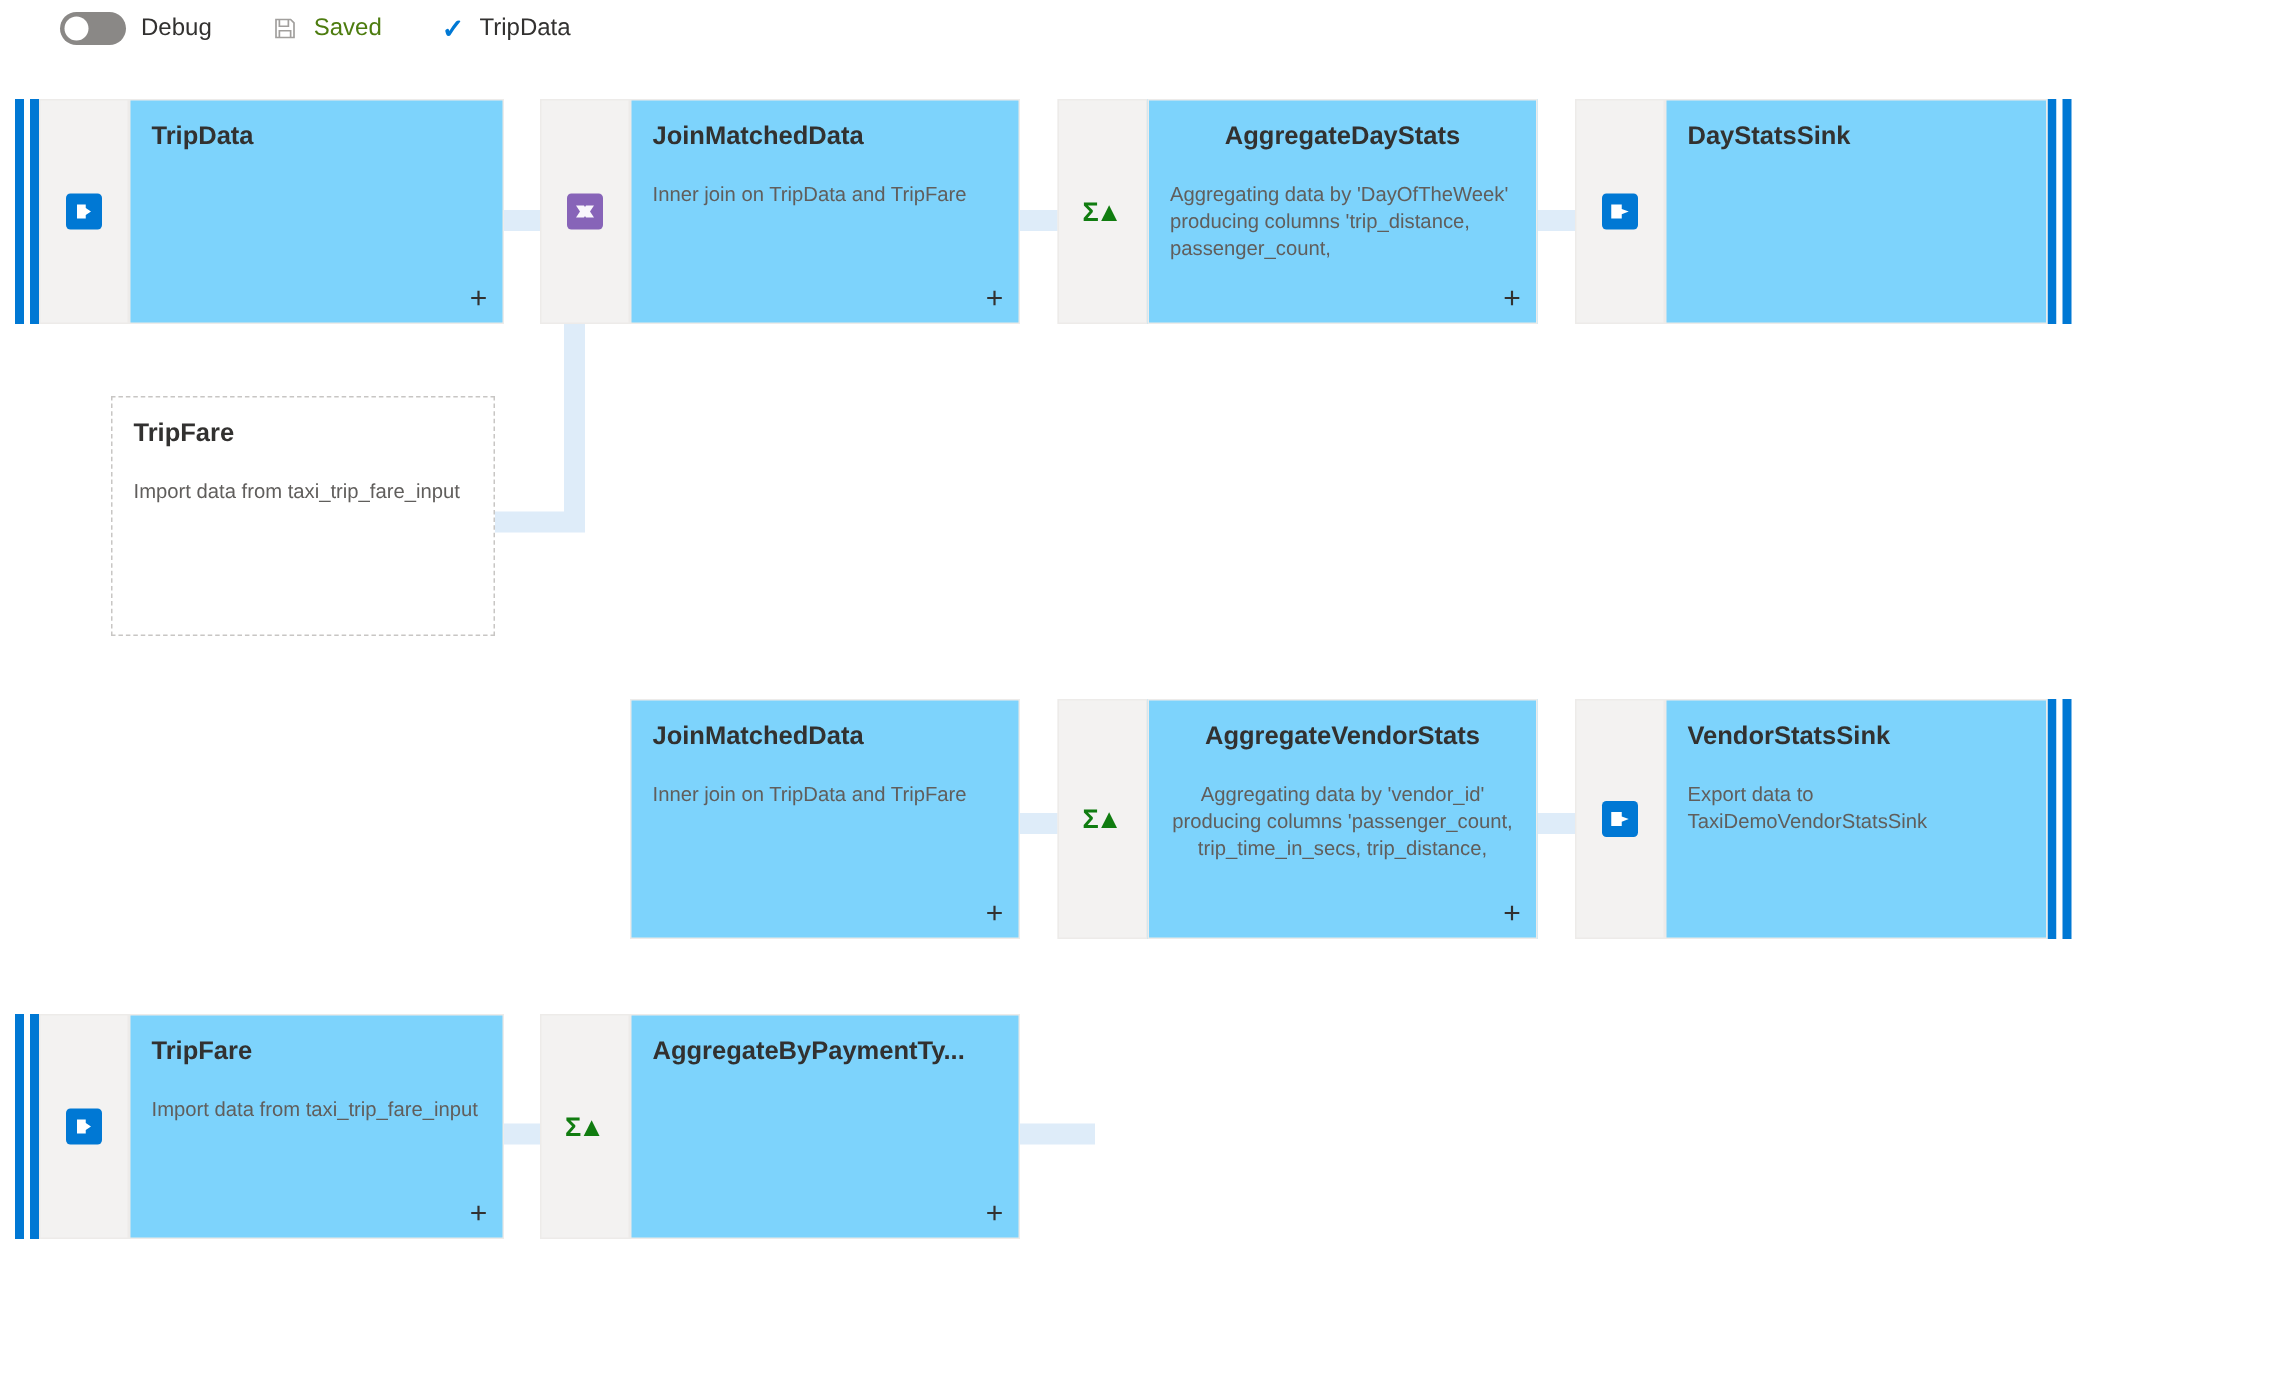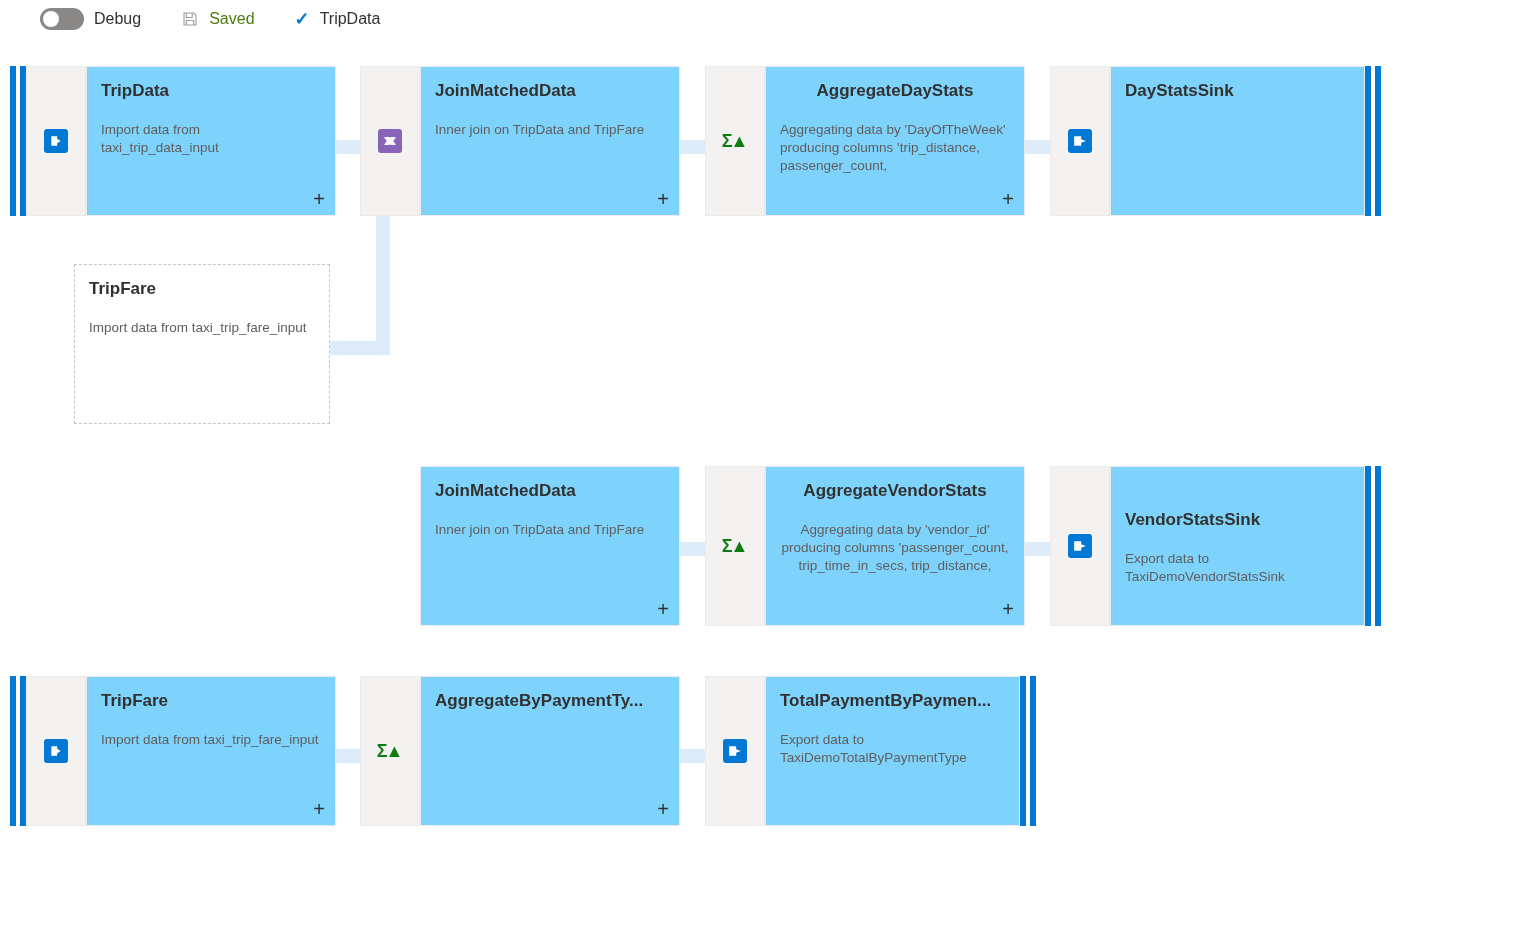--- a/index.html
+++ b/index.html
@@ -209,21 +209,20 @@
     <div class="node-bar-start"></div>
     <div class="node-icon-col">
       <div class="node-icon icon-source">
         <svg viewBox="0 0 24 24" width="14" height="14">
             <path fill="#fff" d="M4 4h10v4l6 4-6 4v4H4z"></path>
           </svg>
       </div>
     </div>
     <div class="node-body" style="width:250px;">
       <div class="node-title">TripData</div>
-      <div class="node-desc">Import data from taxi_trip_data_input</div>
       <div class="node-plus">+</div>
       <div class="arrow-wrap">
         <svg width="30" height="150">
             <polygon points="0,0 30,75 0,150" fill="#fff" stroke="#edebe9" stroke-width="1"></polygon>
           </svg>
       </div>
     </div>
   </div>
 
   <div class="node" style="left:360px; top:20px;">
@@ -320,21 +319,21 @@
   </div>
 
   <div class="node node-tall" style="left:1050px; top:420px;">
     <div class="node-icon-col">
       <div class="node-icon icon-sink">
         <svg viewBox="0 0 24 24" width="14" height="14">
             <path fill="#fff" d="M2 4h12v5l8 3-8 3v5H2z"></path>
           </svg>
       </div>
     </div>
-    <div class="node-body" style="width:255px;justify-content:center;">
+    <div class="node-body" style="width:255px;">
       <div class="node-title">VendorStatsSink</div>
       <div class="node-desc">Export data to TaxiDemoVendorStatsSink</div>
     </div>
     <div class="node-bar-start"></div>
     <div class="node-bar-mid"></div>
     <div class="node-bar-start"></div>
   </div>
 
   <div class="node" style="left:10px; top:630px;">
     <div class="node-bar-start"></div>
@@ -367,30 +366,14 @@
       <div class="node-title">AggregateByPaymentTy...</div>
       <div class="node-plus">+</div>
       <div class="arrow-wrap">
         <svg width="30" height="150">
             <polygon points="0,0 30,75 0,150" fill="#fff" stroke="#edebe9" stroke-width="1"></polygon>
           </svg>
       </div>
     </div>
   </div>
 
-  <div class="node" style="left:705px; top:630px;">
-    <div class="node-icon-col">
-      <div class="node-icon icon-sink">
-        <svg viewBox="0 0 24 24" width="14" height="14">
-            <path fill="#fff" d="M2 4h12v5l8 3-8 3v5H2z"></path>
-          </svg>
-      </div>
-    </div>
-    <div class="node-body" style="width:255px;">
-      <div class="node-title">TotalPaymentByPaymen...</div>
-      <div class="node-desc">Export data to TaxiDemoTotalByPaymentType</div>
-    </div>
-    <div class="node-bar-start"></div>
-    <div class="node-bar-mid"></div>
-    <div class="node-bar-start"></div>
-  </div>
 
 </div>
 
 </body></html>

